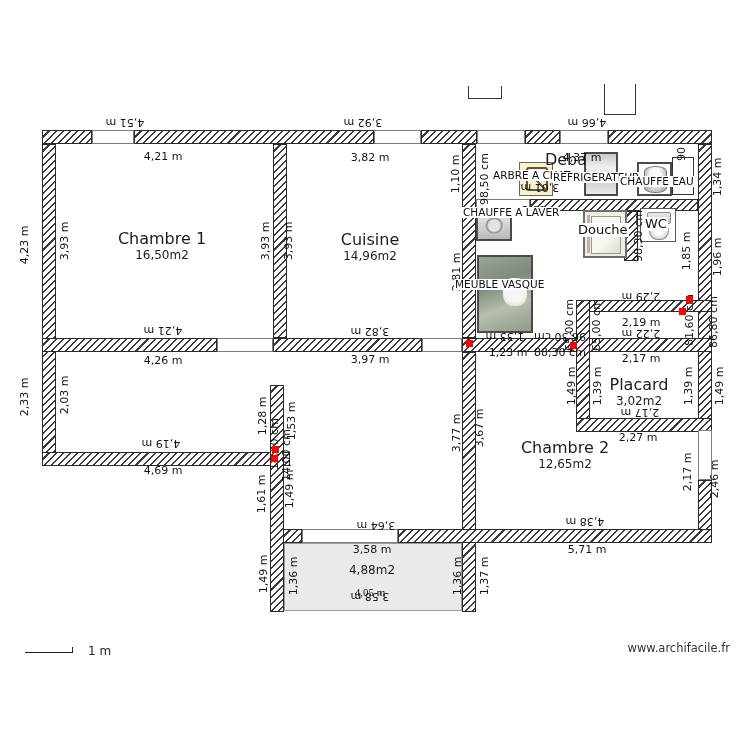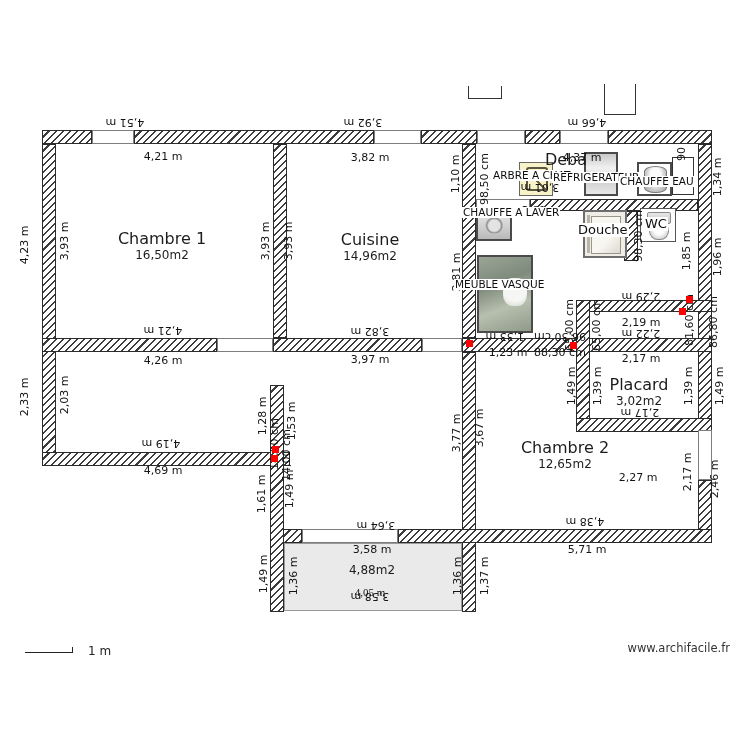--- a/index.html
+++ b/index.html
@@ -128,21 +128,21 @@
     <div class="dim" style="left: 641px; top: 358px; transform: translate(-50%, -50%) rotate(0deg);">2,17 m</div>
     <div class="dim" style="left: 569px; top: 325px; transform: translate(-50%, -50%) rotate(-90deg);">65,00 cm</div>
     <div class="dim" style="left: 596px; top: 325px; transform: translate(-50%, -50%) rotate(-90deg);">65,00 cm</div>
     <div class="dim" style="left: 689px; top: 320px; transform: translate(-50%, -50%) rotate(-90deg);">81,60 cm</div>
     <div class="dim" style="left: 713px; top: 322px; transform: translate(-50%, -50%) rotate(-90deg);">86,80 cm</div>
     <div class="dim" style="left: 571px; top: 386px; transform: translate(-50%, -50%) rotate(-90deg);">1,49 m</div>
     <div class="dim" style="left: 597px; top: 386px; transform: translate(-50%, -50%) rotate(-90deg);">1,39 m</div>
     <div class="dim" style="left: 688px; top: 386px; transform: translate(-50%, -50%) rotate(-90deg);">1,39 m</div>
     <div class="dim" style="left: 719px; top: 386px; transform: translate(-50%, -50%) rotate(-90deg);">1,49 m</div>
     <div class="dim" style="left: 640px; top: 412px; transform: translate(-50%, -50%) rotate(180deg);">2,17 m</div>
-    <div class="dim" style="left: 638px; top: 437px; transform: translate(-50%, -50%) rotate(0deg); margin-top: 40px;">2,27 m</div>
+    <div class="dim" style="left: 638px; top: 437px; transform: translate(-50%, -50%) rotate(0deg);">2,27 m</div>
     <div class="dim" style="left: 24px; top: 397px; transform: translate(-50%, -50%) rotate(-90deg);">2,33 m</div>
     <div class="dim" style="left: 64px; top: 395px; transform: translate(-50%, -50%) rotate(-90deg);">2,03 m</div>
     <div class="dim" style="left: 161px; top: 443px; transform: translate(-50%, -50%) rotate(180deg);">4,19 m</div>
     <div class="dim" style="left: 163px; top: 470px; transform: translate(-50%, -50%) rotate(0deg);">4,69 m</div>
     <div class="dim" style="left: 262px; top: 416px; transform: translate(-50%, -50%) rotate(-90deg);">1,28 m</div>
     <div class="dim" style="left: 291px; top: 421px; transform: translate(-50%, -50%) rotate(-90deg);">1,53 m</div>
     <div class="dim" style="left: 274px; top: 444px; transform: translate(-50%, -50%) rotate(-90deg);">14,00 cm</div>
     <div class="dim" style="left: 286px; top: 455px; transform: translate(-50%, -50%) rotate(-90deg);">14,00 cm</div>
     <div class="dim" style="left: 261px; top: 494px; transform: translate(-50%, -50%) rotate(-90deg);">1,61 m</div>
     <div class="dim" style="left: 289px; top: 489px; transform: translate(-50%, -50%) rotate(-90deg);">1,49 m</div>

